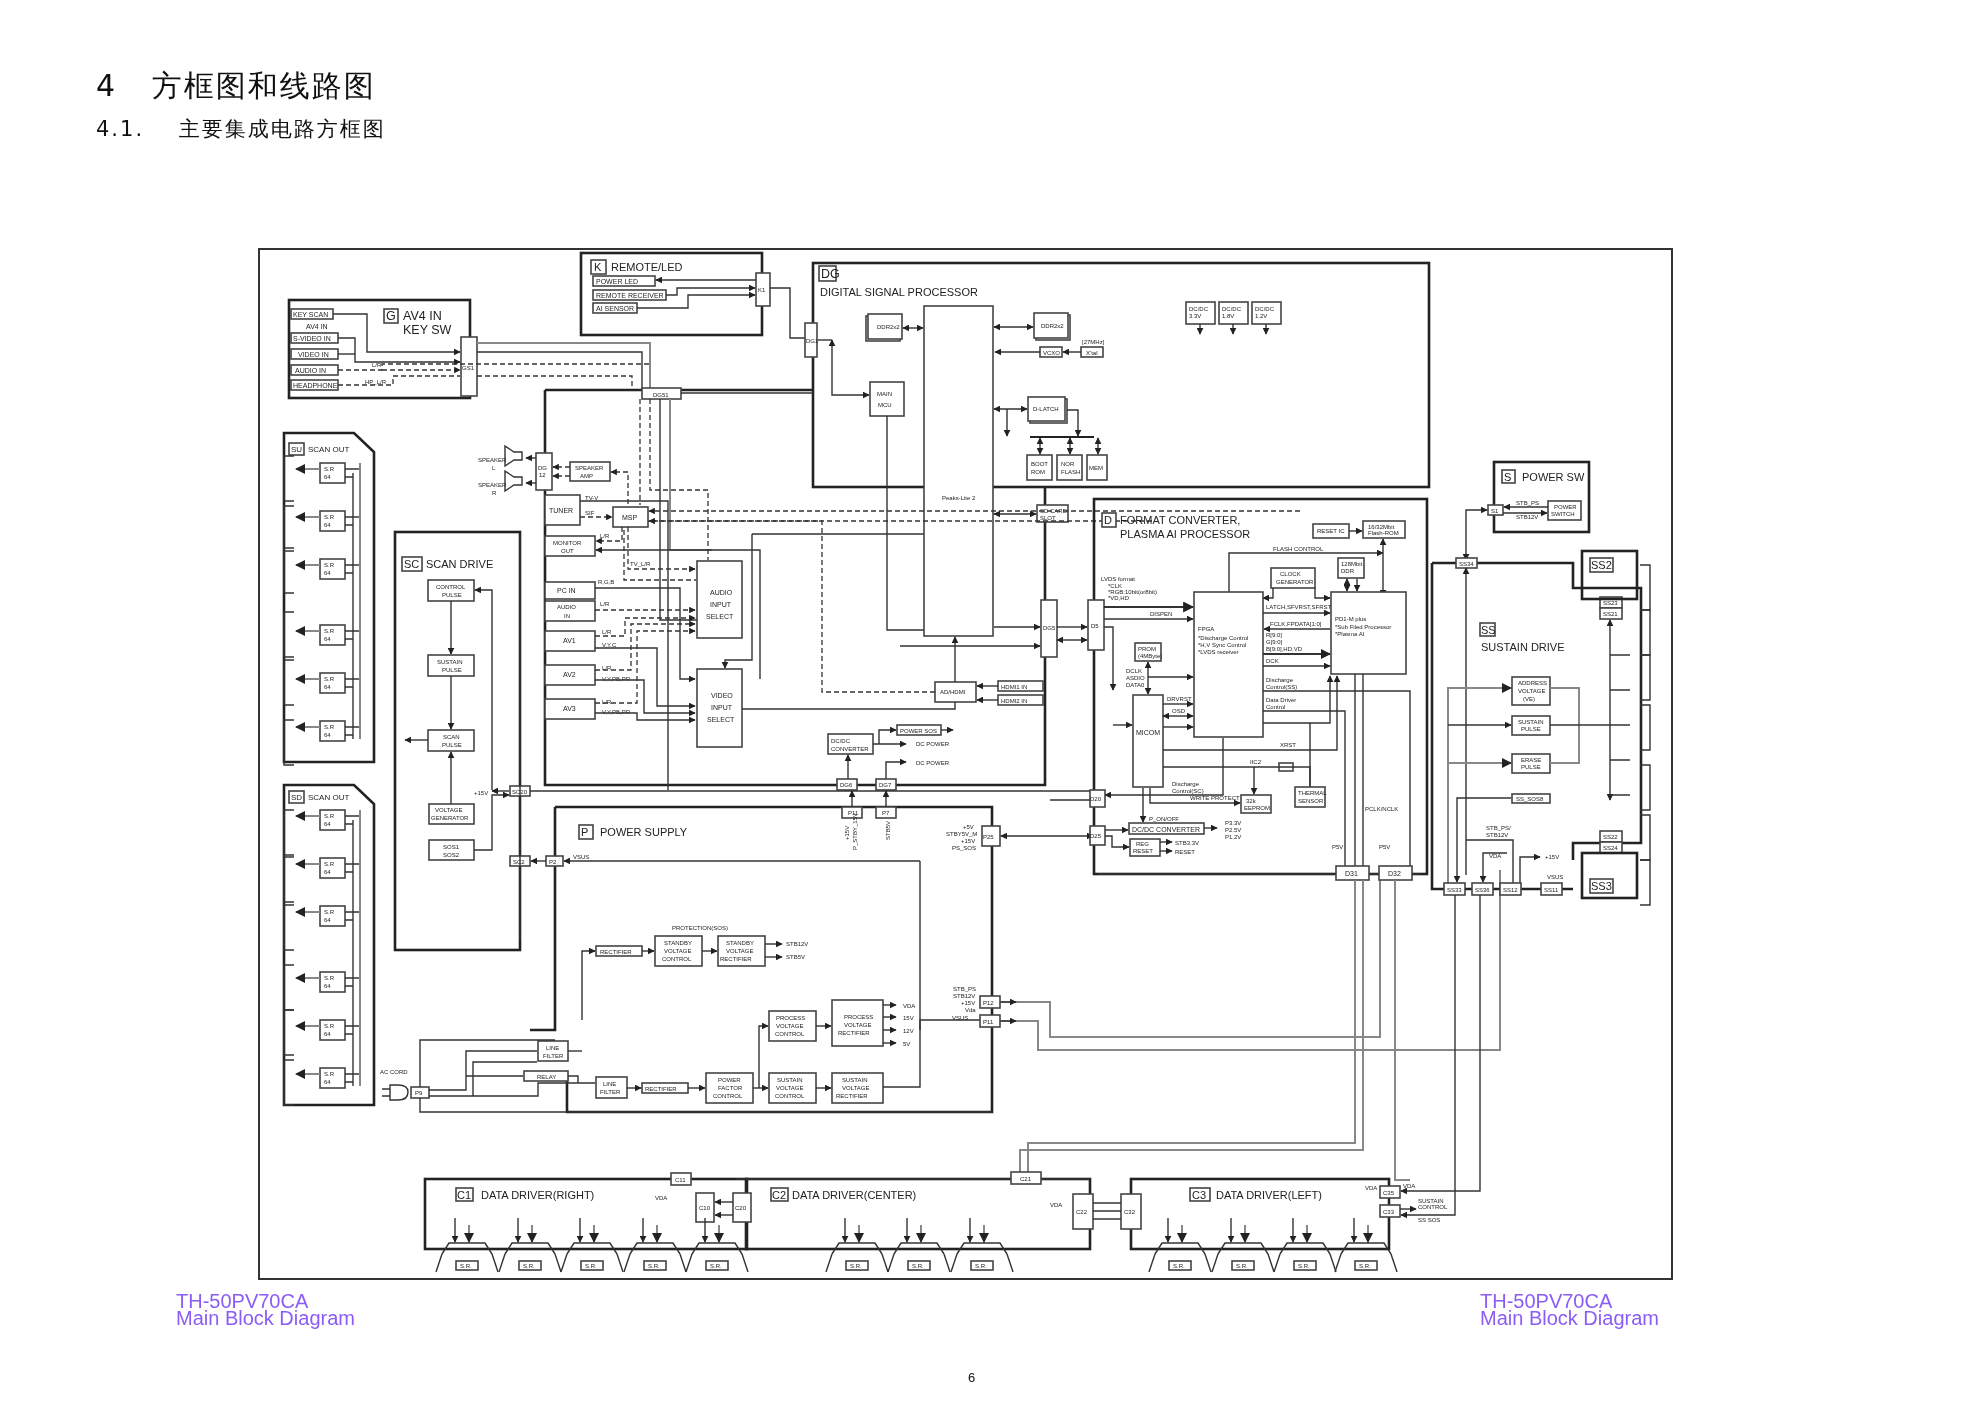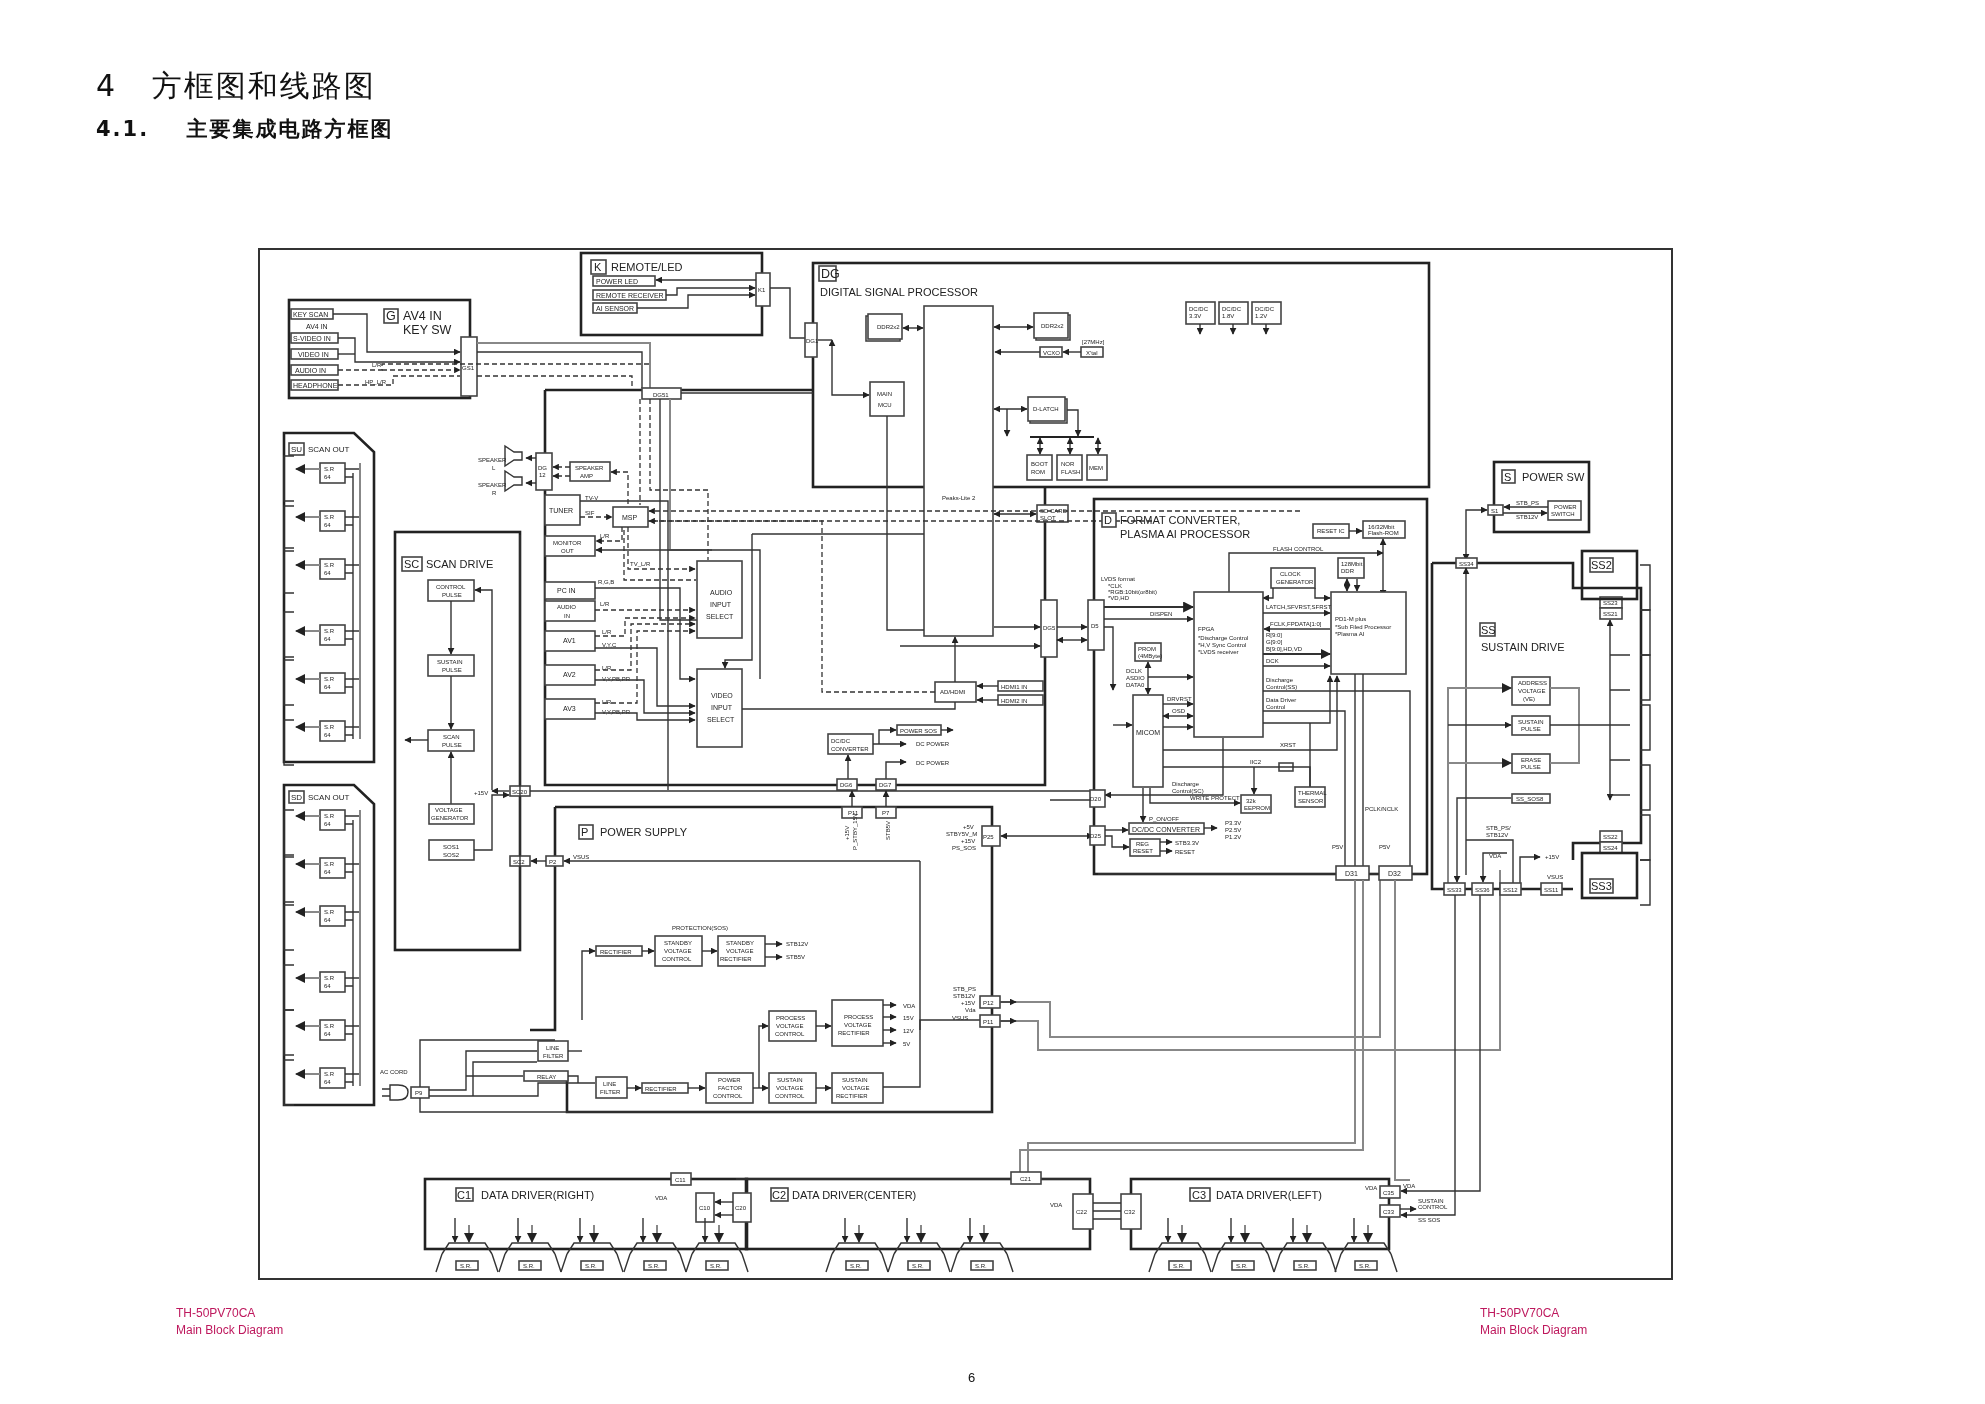--- a/index.html
+++ b/index.html
@@ -1,19 +1,19 @@
 <!DOCTYPE html>
 <html><head>
 <meta charset="utf-8">
 <style>
   html,body{margin:0;padding:0;background:#fff;}
   body{width:1985px;height:1404px;position:relative;overflow:hidden;font-family:"Liberation Sans","DejaVu Sans",sans-serif;color:#111;}
   .h1{position:absolute;left:96px;top:66px;font-size:30px;font-weight:normal;font-family:"DejaVu Sans",sans-serif;letter-spacing:2px;}
-  .h2{position:absolute;left:96px;top:115px;font-size:21px;font-weight:bold;font-family:"DejaVu Sans",sans-serif;letter-spacing:2px;}
-  .foot{position:absolute;font-size:12px;line-height:17px;color:#be185d;margin-top:12px;}
+  .h2{position:absolute;left:96px;top:115px;font-size:21px;font-weight:normal;font-family:"DejaVu Sans",sans-serif;letter-spacing:2px;}
+  .foot{position:absolute;font-size:20px;line-height:17px;color:#8b5cf6;}
   .pagenum{position:absolute;left:968px;top:1370px;font-size:13px;}
   svg text{font-family:"Liberation Sans","DejaVu Sans",sans-serif;fill:#222;}
   .blk{fill:#fff;stroke:#444;stroke-width:1.6;}
   .sec{fill:none;stroke:#222;stroke-width:2.6;}
   .ln{stroke:#333;stroke-width:1.4;fill:none;}
   .gl{stroke:#888;stroke-width:2;fill:none;}
   .ds{stroke:#333;stroke-width:1.3;fill:none;stroke-dasharray:5 3;}
   .t7{font-size:7px;}
   .t6{font-size:6px;}
   .t8{font-size:8px;}

